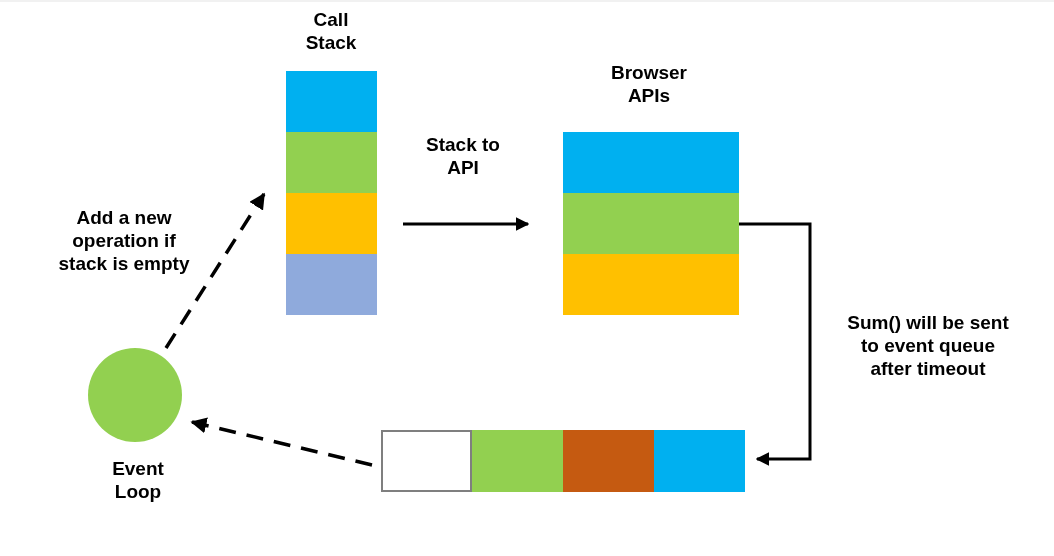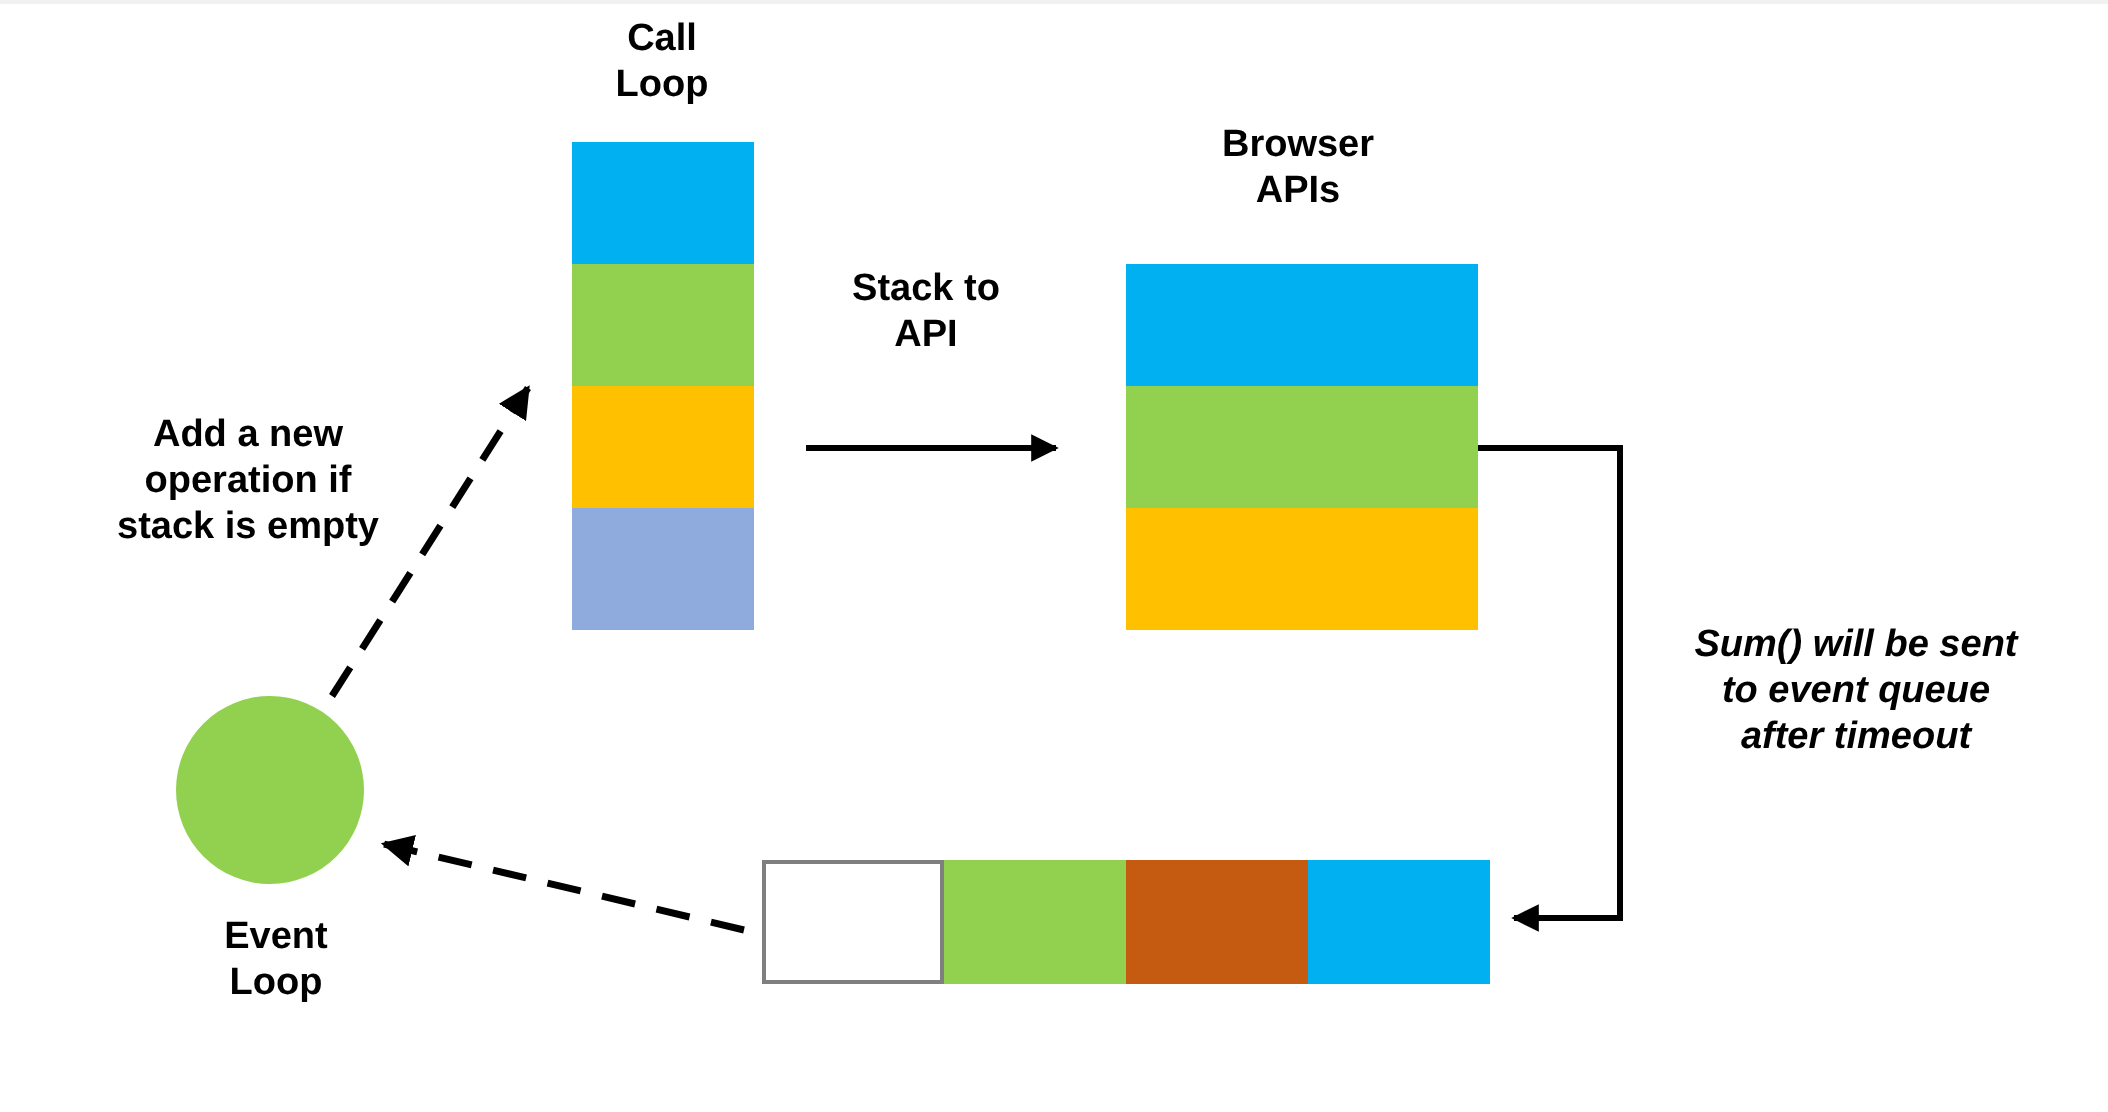--- a/index.html
+++ b/index.html
@@ -22,21 +22,21 @@
     font-weight: bold;
     font-size: 19px;
     line-height: 23px;
     color: #000000;
     text-align: center;
     white-space: pre-line;
   }
   #call-stack-label   { left: 246px; top: 6px;   width: 170px; }
   #call-to-api-label  { left: 398px; top: 131px; width: 130px; }
   #browser-apis-label { left: 564px; top: 59px;  width: 170px; }
-  #sum-note-label     { left: 808px; top: 309px; width: 240px; line-height: 23px; font-style: italic; }
+  #sum-note-label     { left: 808px; top: 309px; width: 240px; line-height: 23px; }
   #add-op-label       { left: 18px;  top: 204px; width: 212px; }
   #event-loop-label   { left: 55px;  top: 455px; width: 166px; }
 
   .stack-col { position: absolute; display: flex; flex-direction: column; }
   #call-stack-col   { left: 286px; top: 69px;  width: 91px; }
   #call-stack-col .block { width: 91px; height: 61px; }
   #browser-apis-col { left: 563px; top: 130px; width: 176px; }
   #browser-apis-col .block { width: 176px; height: 61px; }
 
   .queue-row { position: absolute; left: 381px; top: 428px; display: flex; }
@@ -70,21 +70,21 @@
         <path d="M0,0 L10,5 L0,10 Z" fill="#000000"></path>
       </marker>
     </defs>
     <path class="solid" d="M403,222 L528,222" marker-end="url(#ah)"></path>
     <path class="solid" d="M739,222 L810,222 L810,457 L757,457" marker-end="url(#ah)"></path>
     <path class="dashed" d="M372,463 L192,420" marker-end="url(#ah)"></path>
     <path class="dashed" d="M166,346 L264,192" marker-end="url(#ah)"></path>
   </svg>
 
   <div class="diagram-label" id="call-stack-label">Call
-Loop</div>
+Stack</div>
   <div class="diagram-label" id="call-to-api-label">Stack to
 API</div>
   <div class="diagram-label" id="browser-apis-label">Browser
 APIs</div>
   <div class="diagram-label" id="sum-note-label">Sum() will be sent
 to event queue
 after timeout</div>
   <div class="diagram-label" id="event-loop-label">Event
 Loop</div>
   <div class="diagram-label" id="add-op-label">Add a new

